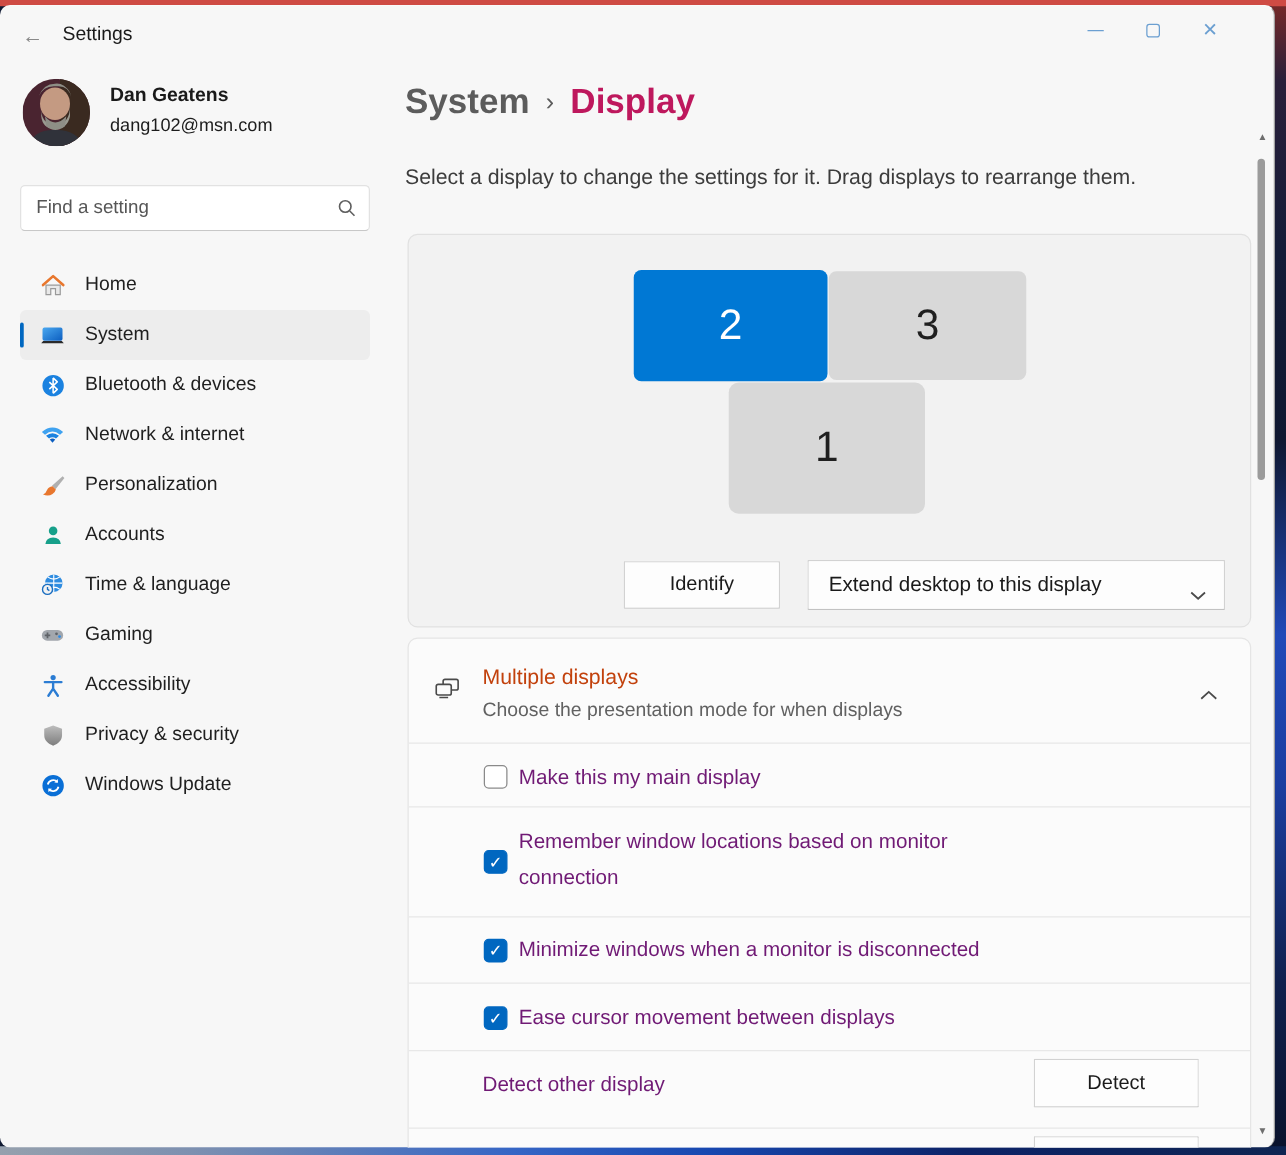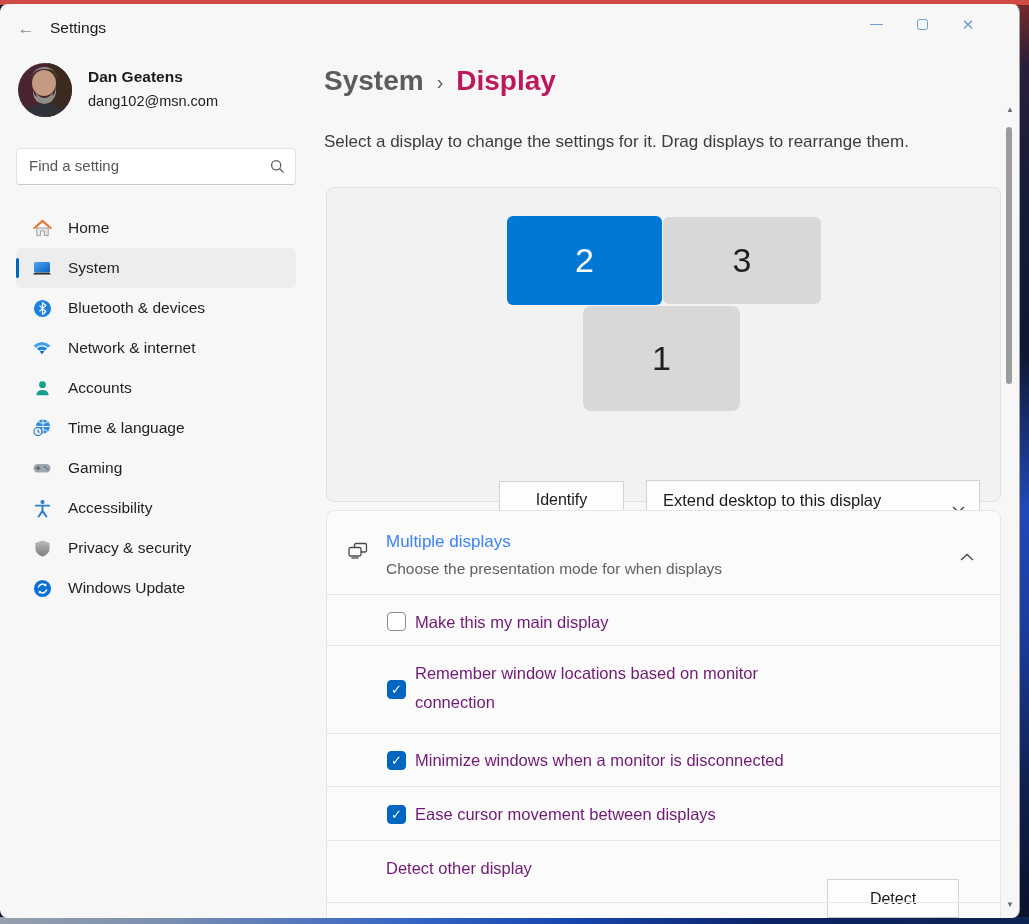--- a/index.html
+++ b/index.html
@@ -63,29 +63,29 @@
   .panel.arrange { left:326px; top:182px; width:675px; height:315px; }
 
   .monitor { position:absolute; border-radius:6px; background:#d8d8d8; display:flex; align-items:center; justify-content:center;
     font-size:34px; font-weight:300; color:#1f1f1f; }
   .monitor[data-selected="true"] { background:#0078d4; color:#ffffff; }
   .monitor.m2 { left:180px; top:28px; width:155px; height:89px; }
   .monitor.m3 { left:336px; top:29px; width:158px; height:87px; }
   .monitor.m1 { left:256px; top:118px; width:157px; height:105px; border-radius:8px; }
 
   .btn { background:#fdfdfd; border:1px solid #d2d2d2; border-bottom-color:#c2c2c2; border-radius:1px;
-    font-size:16px; color:#1a1a1a; display:flex; align-items:center; justify-content:center;margin-top:32px; }
+    font-size:16px; color:#1a1a1a; display:flex; align-items:center; justify-content:center; }
   .identify-btn { position:absolute; left:172px; top:261px; width:125px; height:38px; }
   .mode-dropdown { position:absolute; left:319px; top:260px; width:334px; height:40px; justify-content:flex-start; padding-left:16px; font-size:16.5px; }
   .mode-dropdown .chev { position:absolute; right:14px; top:17px; }
 
   .panel.expander { left:326px; top:505px; width:675px; height:433px; background:#fbfbfb; border:1px solid #e5e5e5; }
   .exp-header { position:absolute; left:0; top:0; width:100%; height:83px; }
   .exp-icon { position:absolute; left:19px; top:29px; }
-  .exp-title { position:absolute; left:59px; top:21px; font-size:17px; color:#3b82f6;text-align:center; }
+  .exp-title { position:absolute; left:59px; top:21px; font-size:17px; color:#c2410c;text-align:center; }
   .exp-subtitle { position:absolute; left:59px; top:49px; font-size:15.5px; color:#616161; }
   .exp-chevron { position:absolute; right:26px; top:36px; }
 
   .sep { position:absolute; left:0; width:100%; height:0; border-top:1px solid #e8e8e8; }
 
   .checkbox { position:absolute; width:19px; height:19px; border-radius:4px; border:1px solid #8a8a8a; background:#ffffff; }
   .checkbox[data-checked="true"] { background:#0067c0; border-color:#0067c0; }
   .checkbox[data-checked="true"]::after { content:"✓"; position:absolute; left:3px; top:1px; font-size:13px; color:#fff; }
 
   .row-label { position:absolute; font-size:16.5px; color:#701a75; line-height:29px; }
@@ -191,20 +191,29 @@
       <span class="nav-icon">
         <svg width="20" height="20" viewBox="0 0 20 20">
             <path d="M1.5 7.5 Q10 0.5 18.5 7.5 L16 9.7 Q10 4.8 4 9.7 Z" fill="#3fa2f0"></path>
             <path d="M4.8 10.6 Q10 6.5 15.2 10.6 L12.8 12.8 Q10 10.6 7.2 12.8 Z" fill="#1b82e0"></path>
             <path d="M7.8 13.6 Q10 12 12.2 13.6 L10 16.2 Z" fill="#0c5ec0"></path>
           </svg>
       </span>
       <span class="nav-label">Network &amp; internet</span>
     </div>
 
+    <div class="nav-item">
+      <span class="nav-icon">
+        <svg width="19" height="19" viewBox="0 0 20 20">
+            <path d="M18 2 L9 10 L12 13 L19.5 3.5 Z" fill="#b0b0b0"></path>
+            <path d="M9.5 10.5 Q6 11 5 13.5 Q4 16.5 1.5 17.5 Q6 19.5 9.5 17 Q12 15 12.3 13.2 Z" fill="#e8772e"></path>
+          </svg>
+      </span>
+      <span class="nav-label">Personalization</span>
+    </div>
 
 
     <div class="nav-item">
       <span class="nav-icon">
         <svg width="19" height="19" viewBox="0 0 20 20">
             <circle cx="10" cy="6" r="3.6" fill="#17a08a"></circle>
             <path d="M3.5 17 Q4 11.5 10 11.5 Q16 11.5 16.5 17 Z" fill="#17a08a"></path>
           </svg>
       </span>
       <span class="nav-label">Accounts</span>

